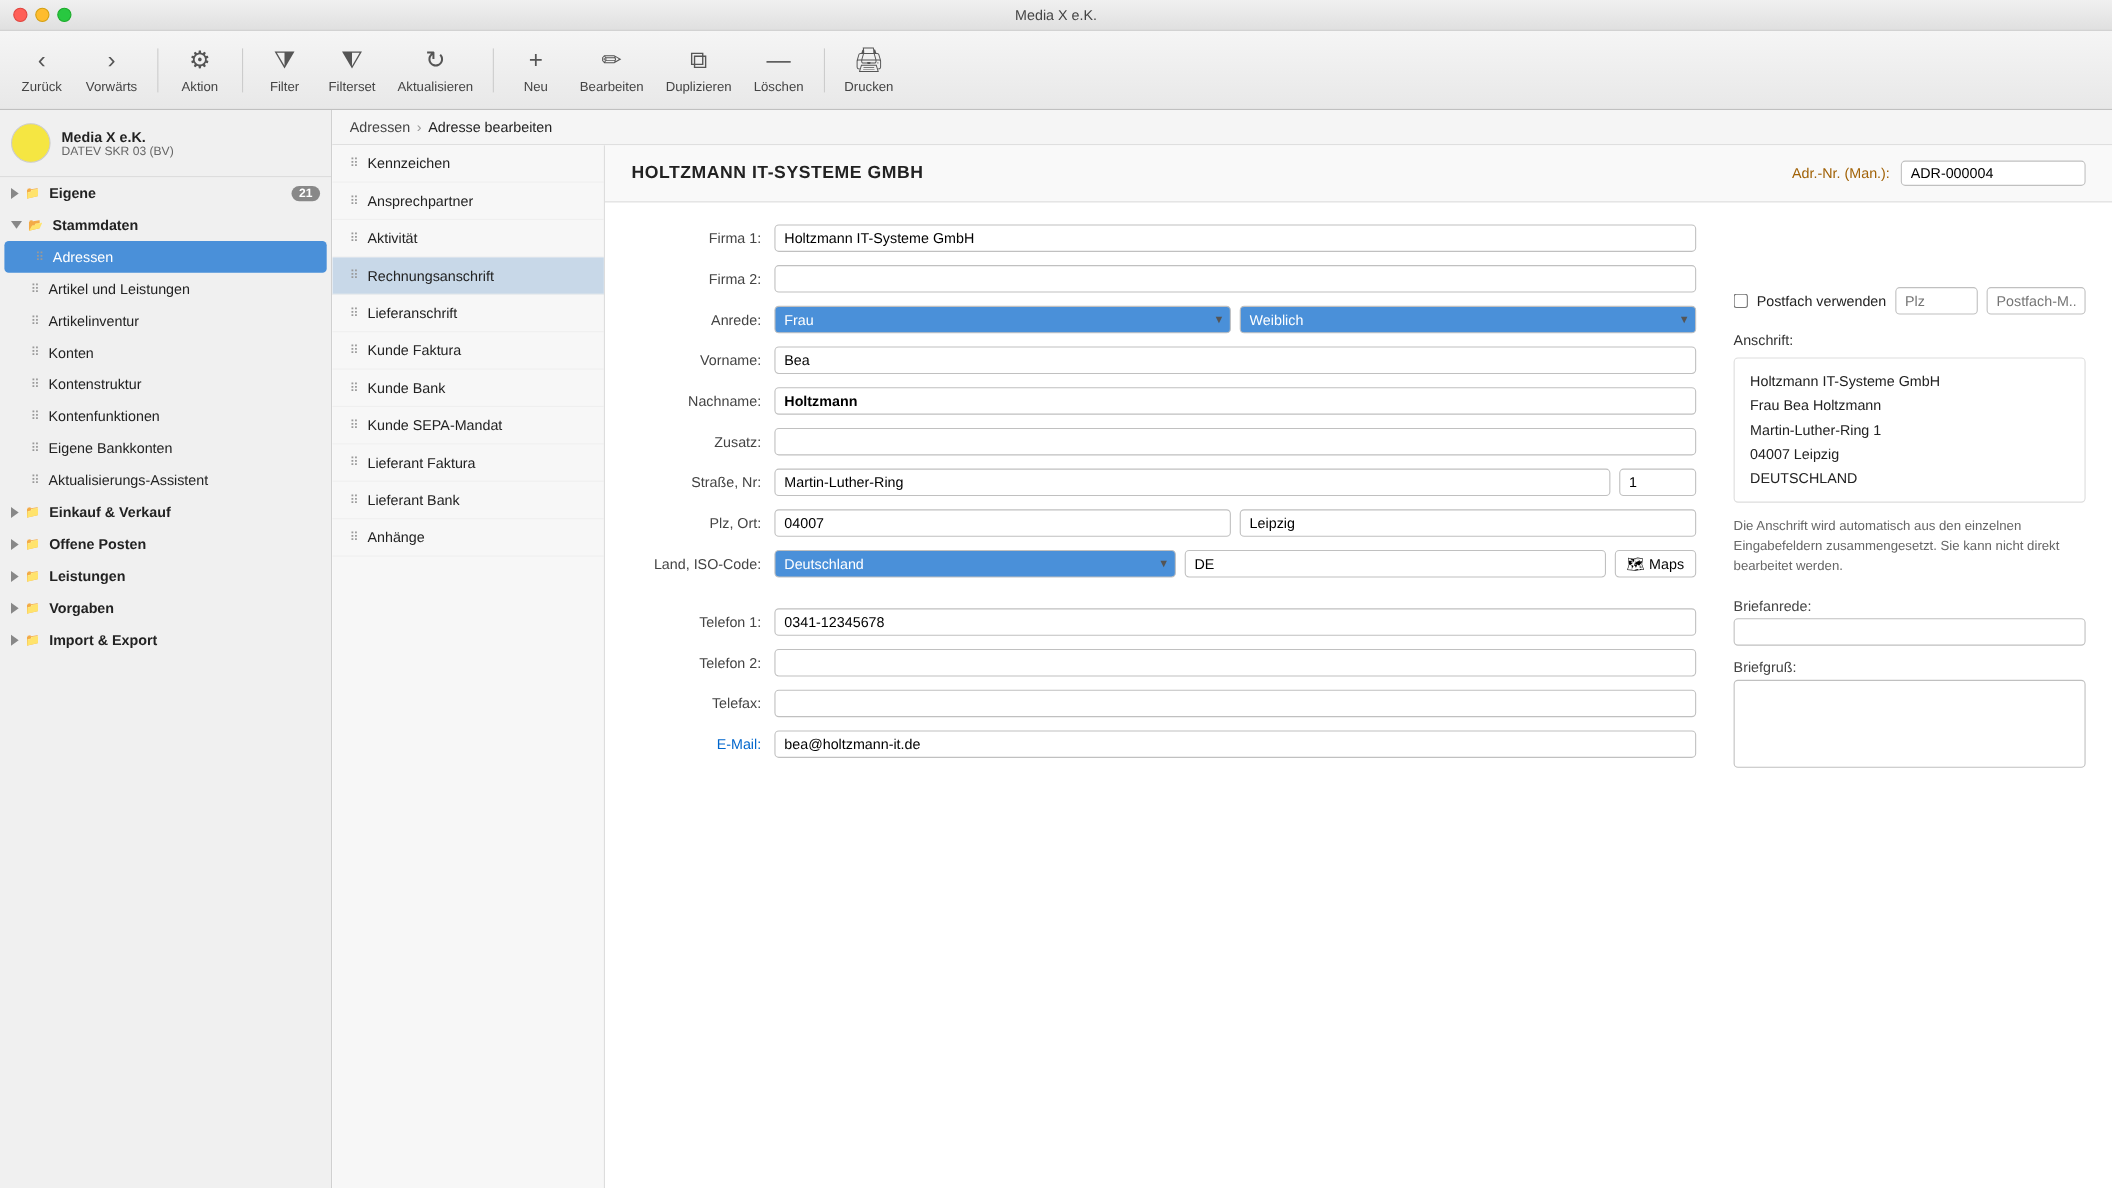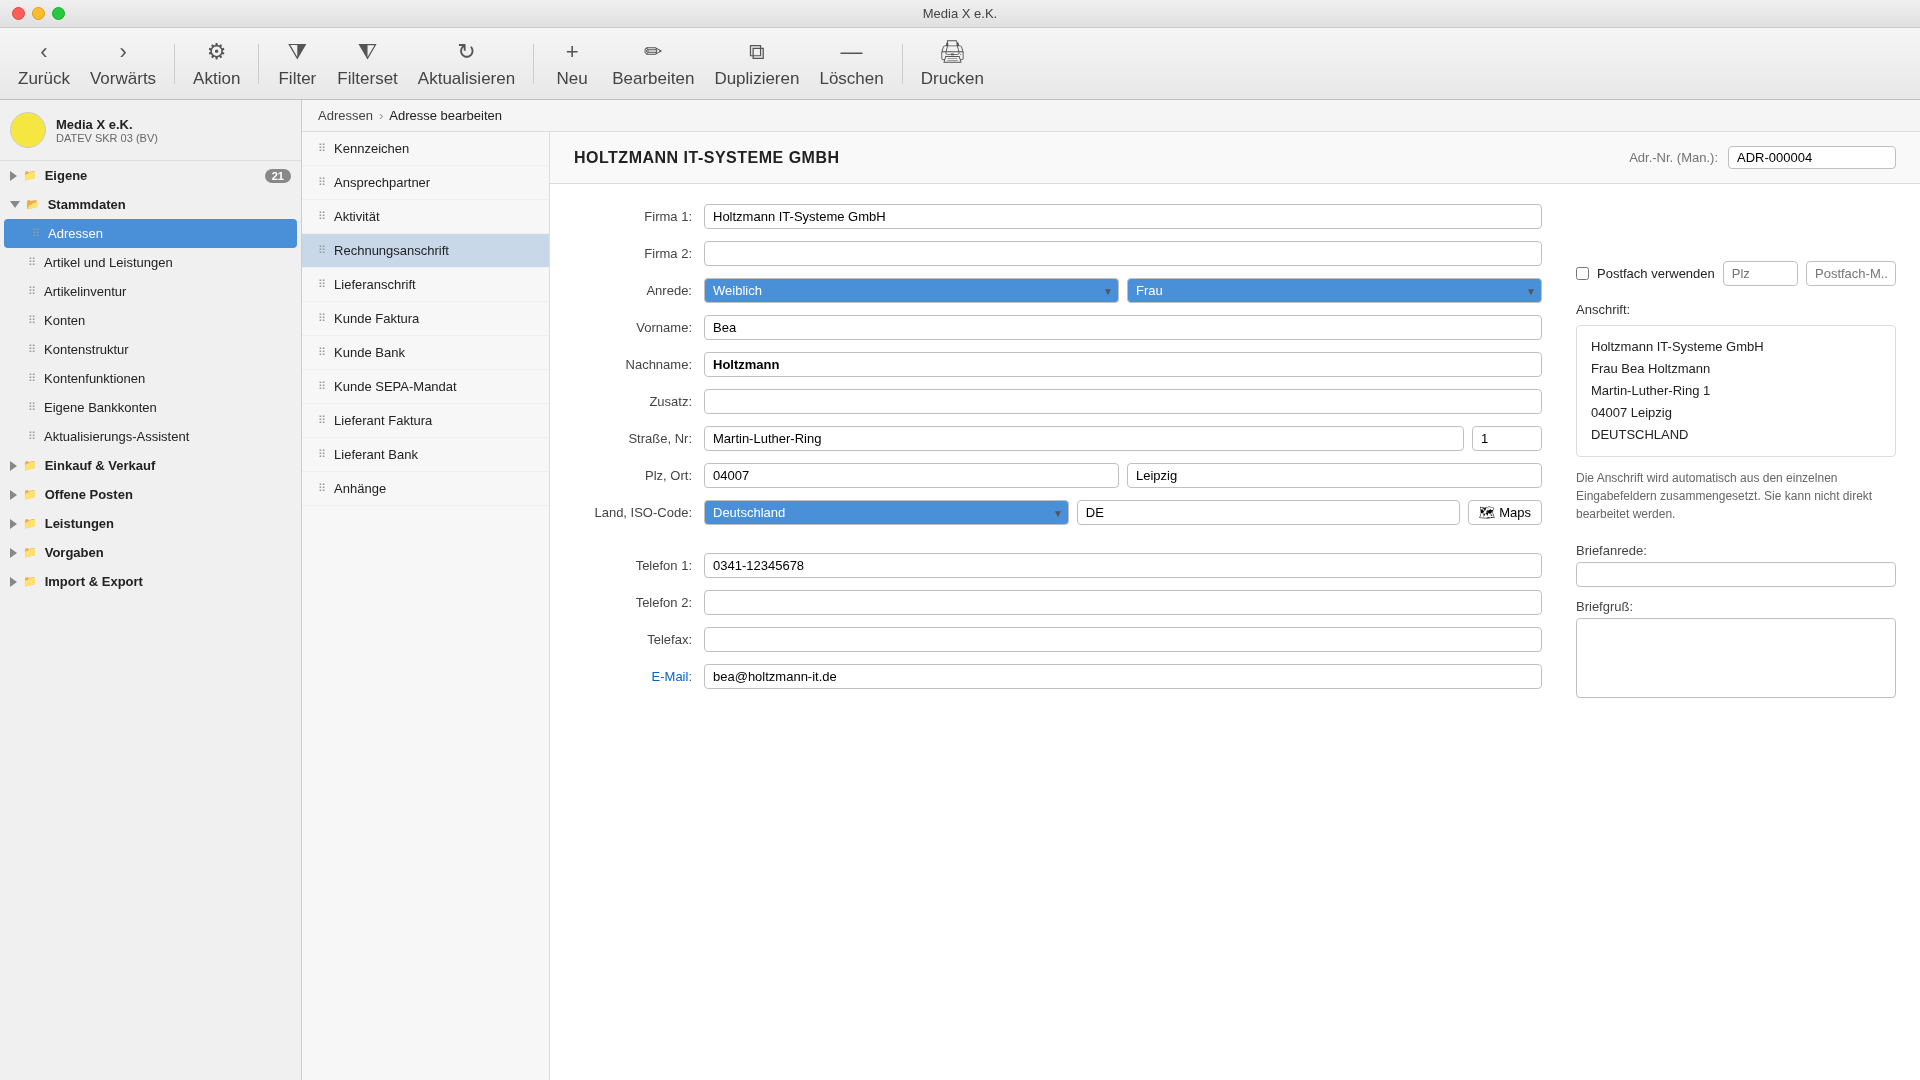--- a/index.html
+++ b/index.html
@@ -47,21 +47,21 @@
       align-items: center;
       justify-content: center;
       min-width: 56px;
       height: 60px;
       padding: 4px 8px;
       cursor: pointer;
       border-radius: 6px;
       gap: 4px;
     }
     .toolbar-icon { font-size: 22px; color: #555; }
-    .toolbar-label { font-size: 17px; color: #444; }
+    .toolbar-label { font-size: 12px; color: #444; }
     .toolbar-sep { width: 1px; height: 40px; background: #ccc; margin: 0 6px; }
 
     
     .main-layout {
       display: flex;
       height: calc(1080px - 28px - 72px);
     }
 
     
     .sidebar {
@@ -183,21 +183,21 @@
       align-items: center;
       justify-content: space-between;
     }
     .form-title { font-size: 16px; font-weight: 700; color: #222; letter-spacing: 0.5px; }
 
     .adr-nr-group {
       display: flex;
       align-items: center;
       gap: 10px;
     }
-    .adr-nr-label { font-size: 13px; color: #737373; text-align: center; }
+    .adr-nr-label { font-size: 13px; color: #a16207; text-align: center; }
     .adr-nr-input {
       border: 1px solid #c0c0c0;
       border-radius: 4px;
       padding: 3px 8px;
       font-size: 13px;
       background: white;
       width: 168px;
     }
 
     .form-body {
@@ -554,30 +554,30 @@
             <div class="form-row">
               <span class="form-label">Firma 2:</span>
               <input class="form-input" type="text" style="">
             </div>
 
             <div class="form-row">
               <span class="form-label">Anrede:</span>
               <div style="display:flex; gap:8px; flex:1;">
                 <div class="select-wrapper" style="flex:1;">
                   <select class="form-select" style="width:100%; background:#4a90d9; color:white;">
-                    <option>Weiblich</option>
-                    <option>Männlich</option>
-                    <option>Divers</option>
+                    <option>Frau</option>
+                    <option>Herr</option>
+                    <option>Firma</option>
                   </select>
                 </div>
                 <div class="select-wrapper" style="flex:1;">
                   <select class="form-select" style="width:100%; background:#4a90d9; color:white;">
-                    <option>Frau</option>
-                    <option>Herr</option>
-                    <option>Firma</option>
+                    <option>Weiblich</option>
+                    <option>Männlich</option>
+                    <option>Divers</option>
                   </select>
                 </div>
               </div>
             </div>
 
             <div class="form-row">
               <span class="form-label">Vorname:</span>
               <input class="form-input" type="text" value="Bea" style="">
             </div>
 

